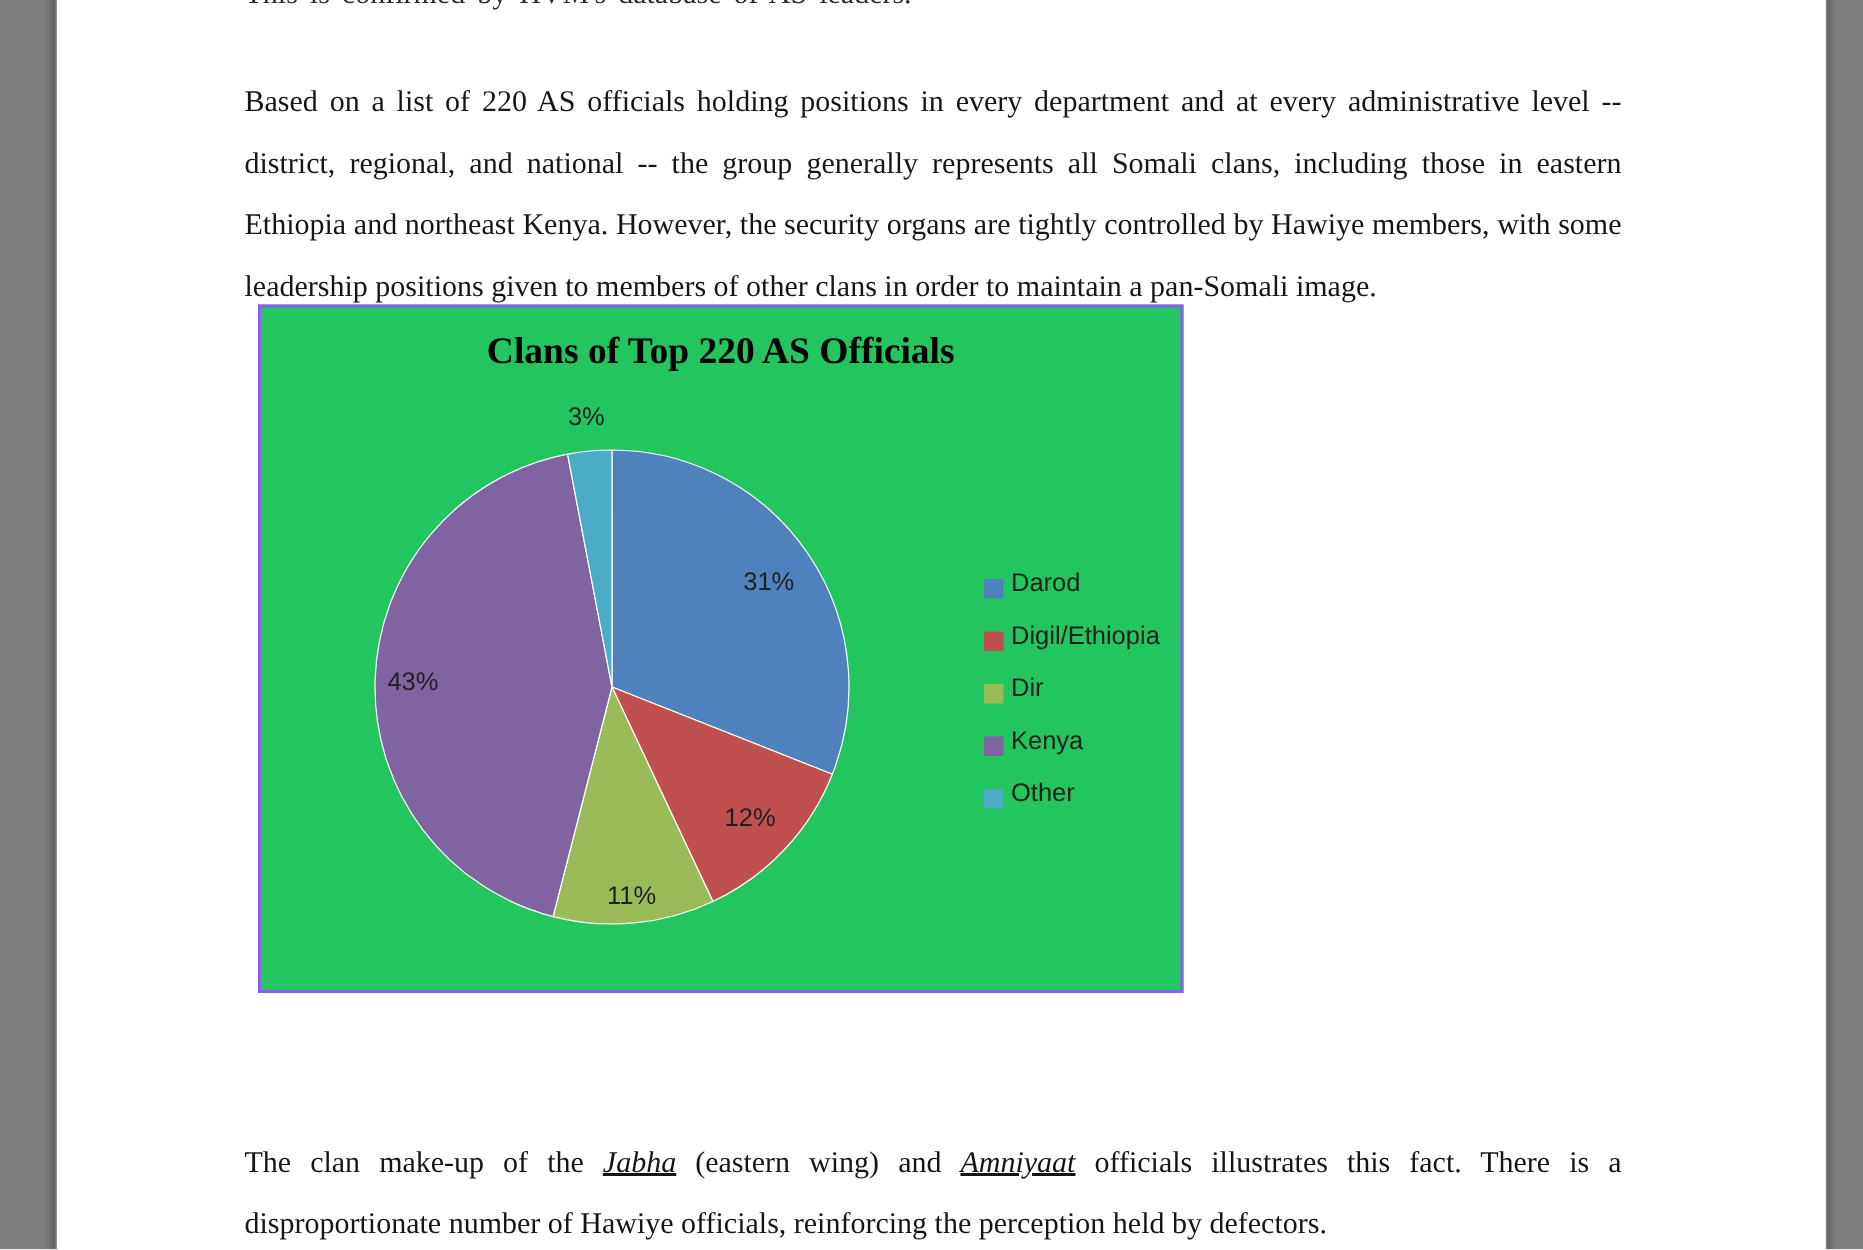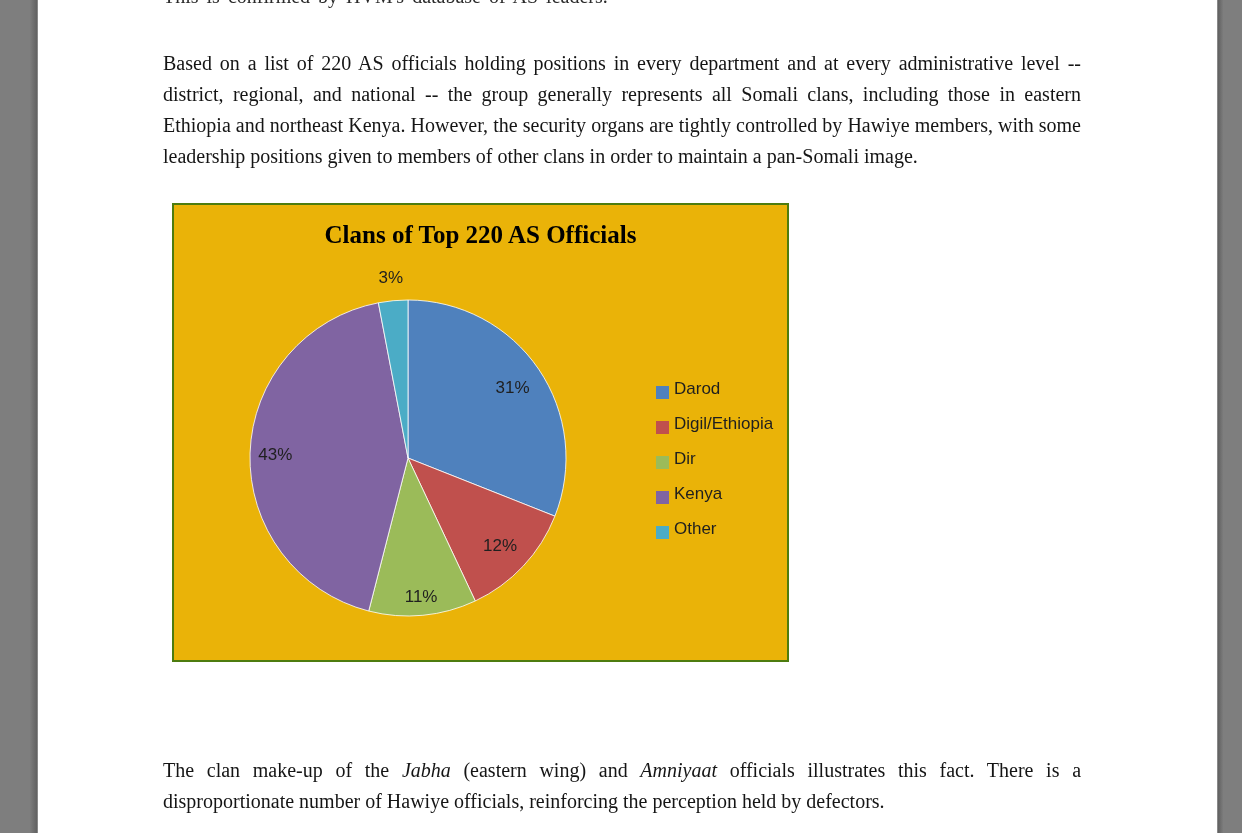--- a/index.html
+++ b/index.html
@@ -44,36 +44,36 @@
     line-height: 22px;
     word-spacing: 3px;
     color: #2b2b2b;
   }
 
   .para {
     position: absolute;
     left: 125px; 
     width: 918px;
     font-size: 20px;
-    line-height: 31px;
+    line-height: 41px;
     text-align: justify;
     color: #151515;
   }
   .para-1 { top: 28px; }
   .para-2 { top: 735px; }
-  .para .it { font-style: italic; }
+  .para .it { font-style: italic; text-decoration: underline; }
 
   .chart-figure {
     position: absolute;
     left: 134px;  
     top: 203px;
     width: 613px;
     height: 455px;
-    background: #eab308;
-    border: 2px solid #4d7c0f;
+    background: #22c55e;
+    border: 2px solid #8b5cf6;
   }
   .chart-title {
     position: absolute;
     left: 0;
     top: 16px;
     width: 613px;
     text-align: center;
     font-family: "Liberation Serif", serif;
     font-weight: bold;
     font-size: 25px;

